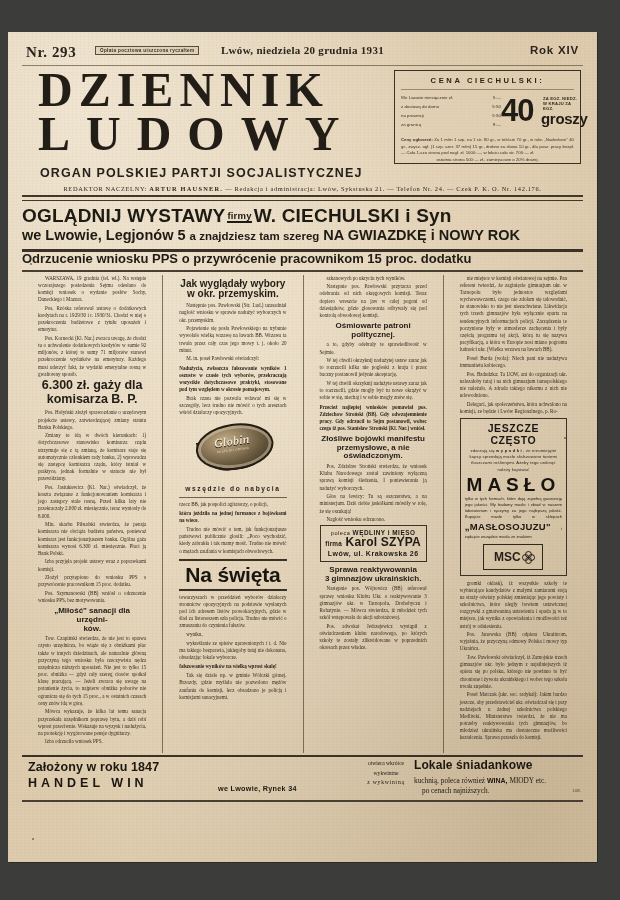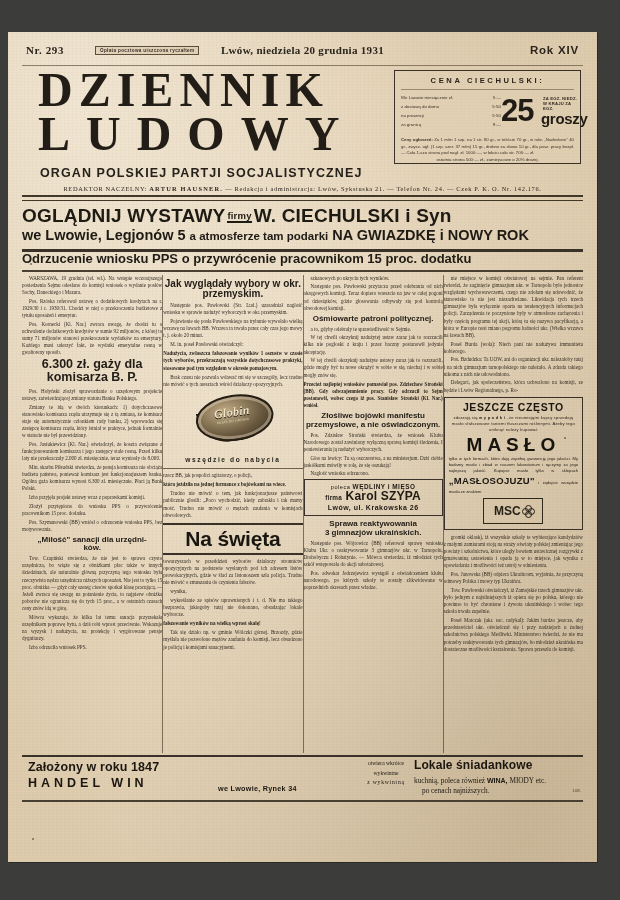--- a/index.html
+++ b/index.html
@@ -27,21 +27,21 @@
   .grain{
     position:absolute;inset:0;pointer-events:none;opacity:.30;
     background-image:
       repeating-linear-gradient(0deg, rgba(120,98,62,.10) 0 1px, rgba(255,255,255,0) 1px 3px),
       repeating-linear-gradient(90deg, rgba(120,98,62,.07) 0 1px, rgba(255,255,255,0) 1px 4px);
   }
   .inner{position:absolute;left:14px;top:10px;width:561px;height:810px;}
 
   
   .topline{position:relative;height:22px;}
-  .issue{position:absolute;left:4px;top:2px;font-size:11px;font-weight:bold;letter-spacing:.6px;color:#2a241c;}
+  .issue{position:absolute;left:4px;top:2px;font-size:15px;font-weight:bold;letter-spacing:.6px;color:#2a241c;}
   .postbox{
     position:absolute;left:73px;top:4px;
     border:1px solid #5b4f3c;padding:1px 4px;
     font-size:4.6px;font-weight:bold;letter-spacing:.35px;color:#3a3228;
     font-family:"Liberation Sans",sans-serif;background:rgba(210,192,160,.45);
   }
   .dateline{position:absolute;left:0;right:0;top:2px;text-align:center;font-size:11px;font-weight:bold;letter-spacing:.3px;color:#2b251d;}
   .rok{position:absolute;right:4px;top:2px;font-size:11.5px;font-weight:bold;letter-spacing:.8px;color:#2a241c;font-family:"Liberation Sans",sans-serif;}
   .rule-thin{height:1px;background:#6b5c45;opacity:.75;margin:1px 0 0 0;}
 
@@ -103,21 +103,21 @@
     line-height:1.0;margin:6px 0 1px 0;
   }
   .subhead{
     font-family:"Liberation Sans",sans-serif;font-weight:bold;
     font-size:13px;color:#201c15;line-height:1.1;margin-bottom:3px;
   }
   .rule-med{height:2px;background:#4a4031;margin:2px 0 3px 0;}
 
   
   .cols{position:relative;display:flex;height:478px;}
-  .col{position:relative;width:25%;padding:0 0;box-sizing:border-box;}
+  .col{position:relative;width:25%;padding:0 16px;box-sizing:border-box;}
   .col + .col{border-left:1px solid rgba(90,76,56,.75);}
   .col-head{
     font-family:"Liberation Sans",sans-serif;font-weight:bold;text-align:center;
     color:#221d16;line-height:1.08;
   }
   .ch-lg{font-size:12.5px;margin:1px 0 3px 0;}
   .ch-md{font-size:10px;margin:4px 0 2px 0;}
   .ch-sm{font-size:8px;margin:3px 0 2px 0;}
   p.body{
     font-size:5.05px;line-height:1.42;text-align:justify;color:#332c22;
@@ -263,21 +263,21 @@
                 </div>
               <div class="r">
                   <span>na prowincji</span>
                   <b>5·50</b>
                 </div>
               <div class="r">
                   <span>za granicą</span>
                   <b>9·—</b>
                 </div>
             </div>
-            <div class="big25">25</div>
+            <div class="big25">40</div>
             <div class="gr-small">ZA EGZ. NIEDZ. W KRAJU ZA EGZ.</div>
             <div class="groszy">groszy</div>
           </div>
           <div class="pb-ogl">
             <b>Ceny ogłoszeń:</b>
             <span>Za 1 m/m 1 szp. na 1 str. 80 gr., w tekście 70 gr., w rubr. „Nadesłane" 40 gr., zwycz. ogł. (1 szp. szer. 37 m/m) 15 gr., drobne za słowo 10 gr., dla posz. pracy bezpł. — Cała 1-sza strona pod nagł. zł. 1000·—, w łokciu cała str. 700·— zł.</span>
             <span class="c">ostatnia strona 500·— zł., zamiejscowe o 20% drożej.</span>
           </div>
         </div>
       </div>
@@ -288,21 +288,21 @@
         <span>— Redakcja i administracja: Lwów, Sykstuska 21. — Telefon Nr. 24. — Czek P. K. O. Nr. 142.176.</span>
       </div>
       <div class="rule-double"></div>
 
       <div class="adbanner">
         <div class="adb1">
           <span>OGLĄDNIJ WYSTAWY</span><span class="firmy">firmy</span><span>W. CIECHULSKI i Syn</span>
         </div>
         <div class="adb2">
           <span>we Lwowie, Legjonów 5</span>
-          <span class="sm">a atmosferze tam podarki</span>
+          <span class="sm">a znajdziesz tam szereg</span>
           <span>NA GWIAZDKĘ i NOWY ROK</span>
         </div>
       </div>
       <div class="rule-fat"></div>
 
       <div class="subhead">Odrzucenie wniosku PPS o przywrócenie pracownikom 15 proc. dodatku</div>
       <div class="rule-med"></div>
 
       <div class="cols">
 

